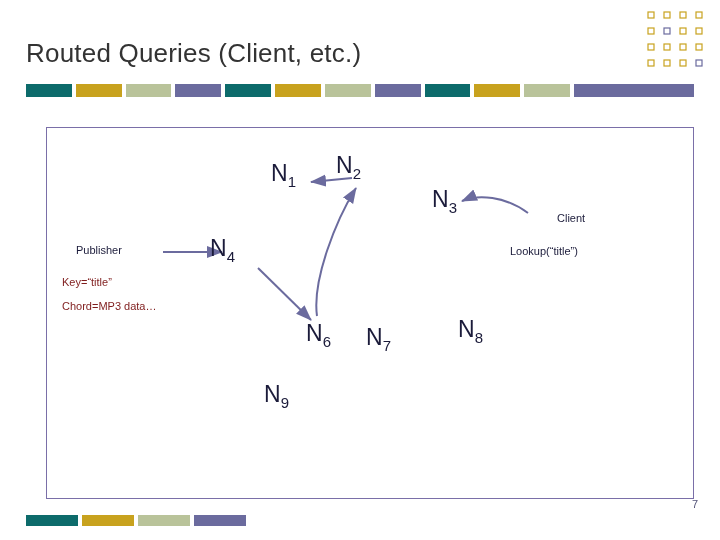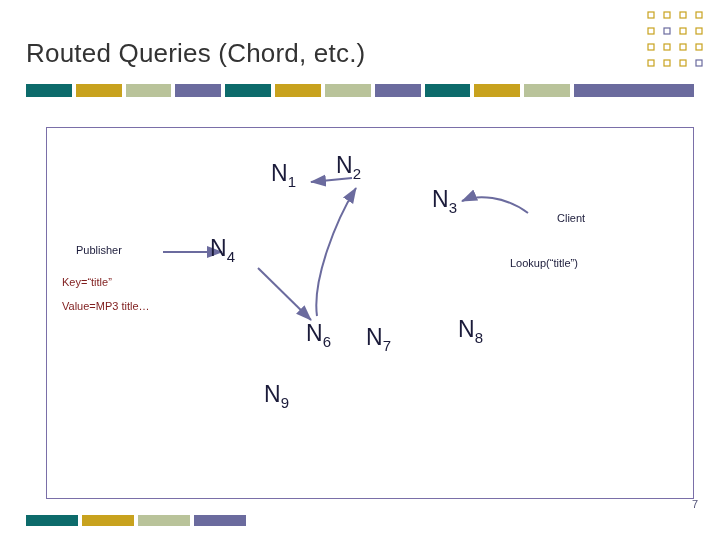--- a/index.html
+++ b/index.html
@@ -105,21 +105,21 @@
     position: absolute;
     right: 22px;
     bottom: 30px;
     font-size: 11px;
     color: #55557a;
   }
 </style>
 </head>
 <body>
 
-<div id="slide-title">Routed Queries (Chord, etc.)</div>
+<div id="slide-title">Routed Queries (Client, etc.)</div>
 
 <div id="color-bar">
     <div class="seg" style="background: rgb(13, 107, 107); width: 52px; margin-right: 4px;"></div>
     <div class="seg" style="background: rgb(200, 162, 30); width: 52px; margin-right: 4px;"></div>
     <div class="seg" style="background: rgb(185, 195, 154); width: 52px; margin-right: 4px;"></div>
     <div class="seg" style="background: rgb(107, 107, 158); width: 52px; margin-right: 4px;"></div>
     <div class="seg" style="background: rgb(13, 107, 107); width: 52px; margin-right: 4px;"></div>
     <div class="seg" style="background: rgb(200, 162, 30); width: 52px; margin-right: 4px;"></div>
     <div class="seg" style="background: rgb(185, 195, 154); width: 52px; margin-right: 4px;"></div>
     <div class="seg" style="background: rgb(107, 107, 158); width: 52px; margin-right: 4px;"></div>
@@ -203,24 +203,24 @@
 <div class="node-label" style="left:458px; top:316px;text-align:center;">
   <span>N</span><span class="sub">8</span>
 </div>
 
 <div class="node-label" style="left:264px; top:381px;">
   <span>N</span><span class="sub">9</span>
 </div>
 
 <div class="text-label" style="left:76px; top:244px;">Publisher</div>
 <div class="text-label kv" style="left:62px; top:276px;">Key=“title”</div>
-<div class="text-label kv" style="left:62px; top:300px;">Value=MP3 title…</div>
+<div class="text-label kv" style="left:62px; top:300px;">Chord=MP3 data…</div>
 
 <div class="text-label" style="left:557px; top:212px;">Client</div>
-<div class="text-label" style="left:510px; top:257px;">Lookup(“title”)</div>
+<div class="text-label" style="left:510px; top:245px;">Lookup(“title”)</div>
 
 <div id="page-number">7</div>
 <div id="bottom-bar">
     <div class="seg" style="background: rgb(13, 107, 107); width: 52px; margin-right: 4px;"></div>
     <div class="seg" style="background: rgb(200, 162, 30); width: 52px; margin-right: 4px;"></div>
     <div class="seg" style="background: rgb(185, 195, 154); width: 52px; margin-right: 4px;"></div>
     <div class="seg" style="background: rgb(107, 107, 158); width: 52px; margin-right: 4px;"></div>
   </div>
 
 </body></html>

